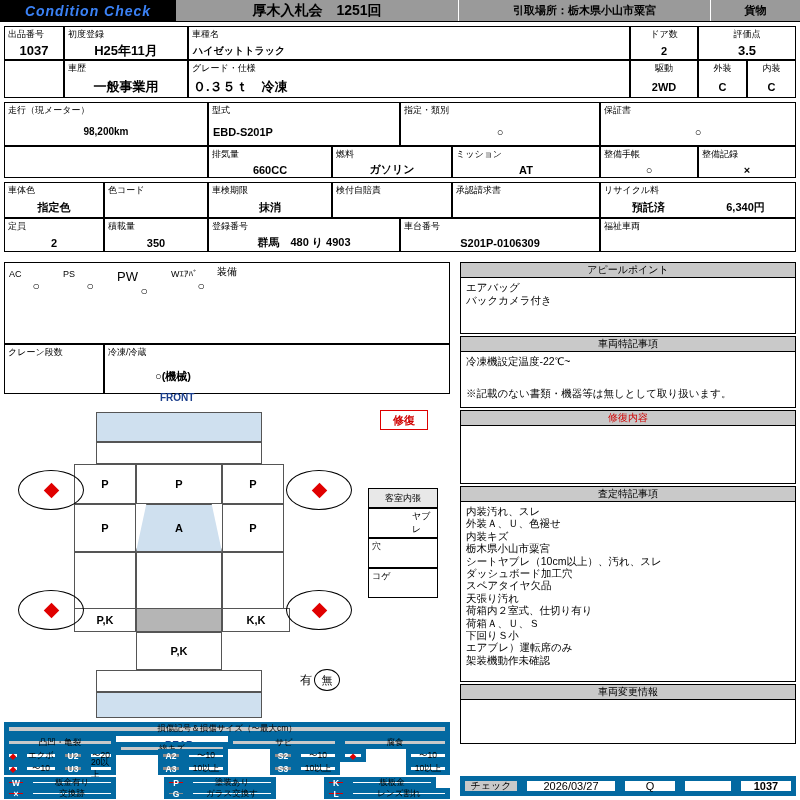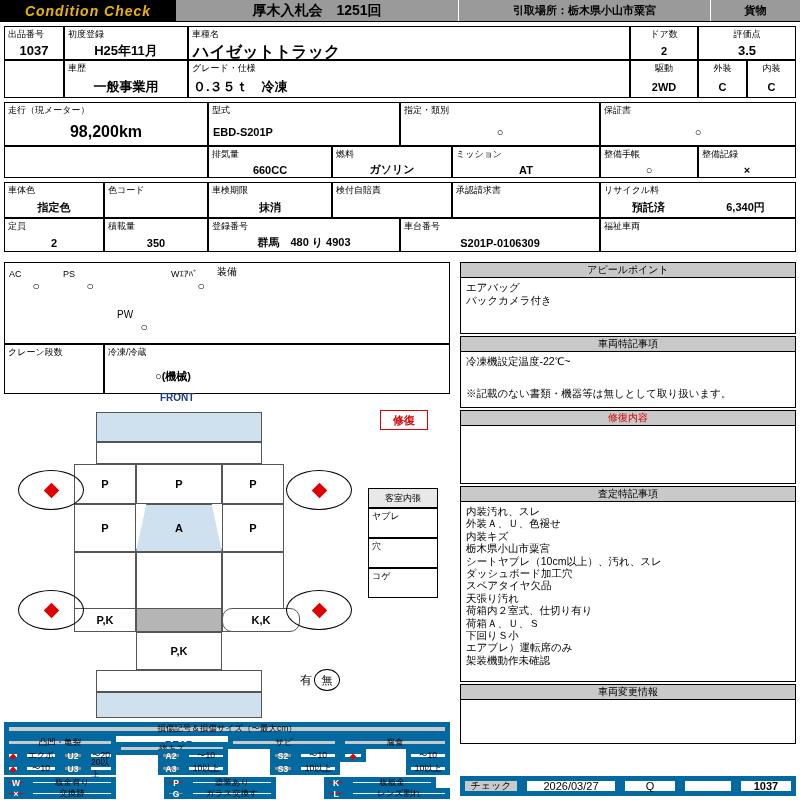--- a/index.html
+++ b/index.html
@@ -7,37 +7,37 @@
   body {
     width:800px; height:800px;
     font-family:"Liberation Sans", sans-serif;
     background:#fff; color:#000;
     font-size:11px;
   }
   #sheet { position:relative; width:800px; height:800px; }
 
   
   .topbar { display:flex; height:22px; border-bottom:1px solid #000; }
-  .tb-left { width:176px; background:#000; color:#eab308; font-style:italic; font-weight:bold;
+  .tb-left { width:176px; background:#000; color:#3b82f6; font-style:italic; font-weight:bold;
              font-size:14px; display:flex; align-items:center; justify-content:center; letter-spacing:1px;}
   .tb-mid { width:283px; background:#9a9a9a; color:#000; font-weight:bold; font-size:14px;
             display:flex; align-items:center; justify-content:center; gap:14px; border-right:1px solid #fff;}
   .tb-right { flex:1; background:#9a9a9a; color:#000; font-weight:bold; font-size:11px;
               display:flex; align-items:center; justify-content:center; }
   .tb-far { width:90px; background:#9a9a9a; color:#000; font-weight:bold; font-size:11px;
             display:flex; align-items:center; justify-content:center; border-left:1px solid #fff;}
 
   
   .cell { position:absolute; border:1px solid #000; overflow:hidden; }
   .lbl { font-size:9px; padding:1px 3px; color:#000; }
   .c  { display:flex; align-items:center; justify-content:center; }
   .l  { display:flex; align-items:center; justify-content:flex-start; padding-left:4px;}
   .stack { display:flex; flex-direction:column; }
   .hdr { font-size:9px; padding:1px 3px; }
-  .big { font-size:16px; font-weight:bold; }
+  .big { font-size:10px; font-weight:bold; }
   .mid { font-size:13px; font-weight:bold; }
   .sm  { font-size:11px; font-weight:bold; }
 
   .titlebar { background:#c9c9c9; font-size:10px; text-align:center; border-bottom:1px solid #000; }
   .redtitle { color:#d00000; }
   .boxnote { font-size:10.5px; line-height:13px; padding:3px 5px; }
 
   
   .dia { width:11px;height:11px;background:#e00000;transform:rotate(45deg); }
   .ellipse { border:1.5px solid #000; border-radius:50%; display:flex;align-items:center;justify-content:center;}
@@ -281,21 +281,21 @@
     <div style="display:flex; padding-left:4px; margin-top:-10px;">
       <div style="width:54px;">
         <div style="font-size:9px;">AC</div>
         <div style="text-align:center; font-size:12px;">○</div>
       </div>
       <div style="width:54px;">
         <div style="font-size:9px;">PS</div>
         <div style="text-align:center; font-size:12px;">○</div>
       </div>
       <div style="width:54px;">
-        <div style="font-size:10px;margin-top:40px;">PW</div>
+        <div style="font-size:13px;">PW</div>
         <div style="text-align:center; font-size:12px;">○</div>
       </div>
       <div style="width:60px;">
         <div style="font-size:9px;">Wｴｱﾊﾞ</div>
         <div style="text-align:center; font-size:12px;">○</div>
       </div>
     </div>
   </div>
 
   <div class="cell stack" style="left:4px; top:344px; width:100px; height:50px;">
@@ -388,21 +388,21 @@
     </div>
 
   <div class="panel pwhite" style="position:absolute; left:74px; top:552px; width:62px; height:80px;"></div>
   <div class="panel pwhite" style="position:absolute; left:136px; top:552px; width:86px; height:80px;"></div>
   <div class="panel pwhite" style="position:absolute; left:222px; top:552px; width:62px; height:80px;"></div>
 
   <div style="position:absolute; left:74px; top:608px; width:62px; height:24px;" class="panel pwhite">
       <span>P,K</span>
     </div>
   <div style="position:absolute; left:136px; top:608px; width:86px; height:24px;" class="panel pgray"></div>
-  <div style="position:absolute; left:222px; top:608px; width:78px; height:24px;border-radius:10px;" class="panel pwhite">
+  <div style="position:absolute; left:222px; top:608px; width:68px; height:24px;" class="panel pwhite">
       <span>K,K</span>
     </div>
 
   <div class="panel pwhite" style="position:absolute; left:136px; top:632px; width:86px; height:38px;">
       <span>P,K</span>
     </div>
   <div class="panel pwhite" style="position:absolute; left:96px; top:670px; width:166px; height:22px;"></div>
   <div class="panel pblue" style="position:absolute; left:96px; top:692px; width:166px; height:26px;"></div>
 
   <div class="ellipse" style="position:absolute; left:18px; top:470px; width:66px; height:40px;">
@@ -414,21 +414,21 @@
   <div class="ellipse" style="position:absolute; left:18px; top:590px; width:66px; height:40px;">
       <div class="dia"></div>
     </div>
   <div class="ellipse" style="position:absolute; left:286px; top:590px; width:66px; height:40px;">
       <div class="dia"></div>
     </div>
 
   <div class="cell" style="left:368px; top:488px; width:70px; height:20px; background:#e8e8e8;">
     <div style="text-align:center; font-size:9px; line-height:18px;">客室内張</div>
   </div>
-  <div class="cell" style="left:368px; top:508px; width:70px; height:30px;">
+  <div class="cell" style="left:368px; top:508px; width:70px; height:30px;padding-left:40px;">
     <div class="lbl">ヤブレ</div>
   </div>
   <div class="cell" style="left:368px; top:538px; width:70px; height:30px;">
     <div class="lbl">穴</div>
   </div>
   <div class="cell" style="left:368px; top:568px; width:70px; height:30px;">
     <div class="lbl">コゲ</div>
   </div>
 
   <div style="position:absolute; left:300px; top:666px; width:56px; height:28px; display:flex; align-items:center; gap:2px;">

